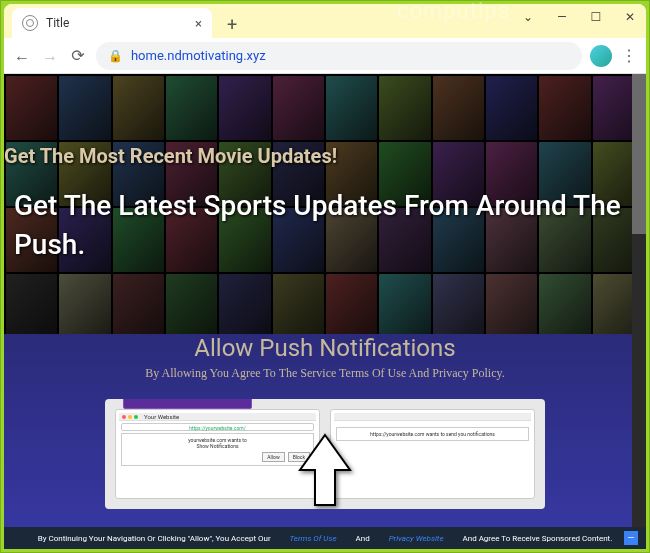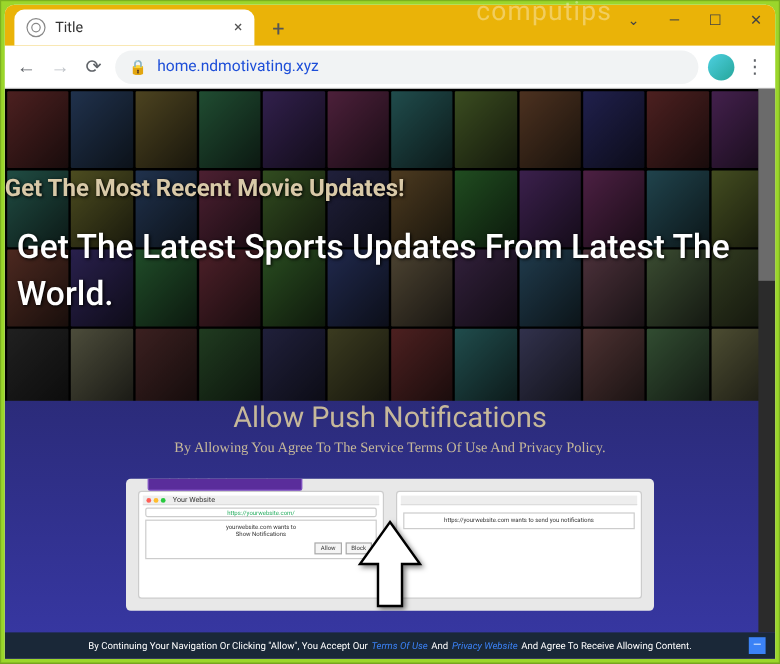--- a/index.html
+++ b/index.html
@@ -2,21 +2,21 @@
 <html><head>
 <meta charset="utf-8">
 <style>
   * { margin: 0; padding: 0; box-sizing: border-box; font-family: -apple-system, BlinkMacSystemFont, "Segoe UI", Roboto, Arial, sans-serif; }
   body { width: 650px; height: 553px; background: #a6e22e; overflow: hidden; position: relative; }
   
   .window-frame { width: 650px; height: 553px; background: #9bd62b; border: 1px solid #7cb01f; }
   
   .chrome-inner { position: absolute; top: 4px; left: 4px; right: 4px; bottom: 4px; background: #fff; border-radius: 8px 8px 0 0; overflow: hidden; display: flex; flex-direction: column; }
   
-  .tab-bar { height: 34px; background: #eab308; display: flex; align-items: flex-end; padding-left: 8px; position: relative; }
+  .tab-bar { height: 34px; background: #fef9c3; display: flex; align-items: flex-end; padding-left: 8px; position: relative; }
   .tab { background: #fff; height: 30px; width: 200px; border-radius: 8px 8px 0 0; display: flex; align-items: center; padding: 0 10px; gap: 8px; }
   .tab-favicon { width: 16px; height: 16px; border: 1px solid #888; border-radius: 50%; position: relative; }
   .tab-favicon::before { content: ""; position: absolute; top: 3px; left: 3px; right: 3px; bottom: 3px; border: 1px solid #888; border-radius: 50%; }
   .tab-title { font-size: 12px; flex: 1; color: #333; }
   .tab-close { font-size: 13px; color: #555; }
   .new-tab { width: 28px; height: 28px; display: flex; align-items: center; justify-content: center; font-size: 18px; color: #555; margin-left: 6px; }
   .tab-bar-win { position: absolute; right: 6px; top: 6px; display: flex; gap: 14px; }
   .tab-bar-win span { color: #444; font-size: 12px; width: 20px; text-align: center; }
   
   .addr-bar { height: 36px; background: #fff; display: flex; align-items: center; padding: 0 8px; gap: 8px; border-bottom: 1px solid #e0e0e0; }
@@ -49,21 +49,21 @@
   .demo-url{background:#fff;border:1px solid #ccc;height:8px;margin:2px;border-radius:2px;font-size:5px;padding:0 2px;line-height:8px;}
   .demo-notif{background:#fff;border:1px solid #ccc;margin:2px;padding:3px;font-size:5px;}
   .demo-btns{display:flex;gap:3px;justify-content:flex-end;margin-top:3px;}
   .demo-btn{border:1px solid #aaa;padding:1px 4px;font-size:5px;background:#f5f5f5;}
   
   .just-click { position: absolute; top: -20px; left: 18px; background: #5a2d9b; color: #fff; padding: 6px 14px; border-radius: 2px; border: 1px solid #7e4fc2; font-size: 14px; z-index: 5; }
   
   .arrow { position: absolute; left: 50%; transform: translateX(-50%); bottom: -5px; z-index: 6; }
   .arrow svg { filter: drop-shadow(2px 2px 2px rgba(0,0,0,0.5)); }
   
-  .cookie-bar { position: absolute; bottom: 0; left: 0; right: 0; height: 22px; background: #1a2838; display: flex; align-items: center; justify-content: center; color: #fff; font-size: 8px; gap: 3px; }
+  .cookie-bar { position: absolute; bottom: 0; left: 0; right: 0; height: 22px; background: #1a2838; display: flex; align-items: center; justify-content: center; color: #fff; font-size: 8px; gap: 19px; }
   .cookie-bar a { color: #3b82f6; font-style: italic; }
   .cookie-close { position: absolute; right: 8px; width: 14px; height: 14px; background: #3b82f6; color:#fff; font-size:9px; display:flex;align-items:center;justify-content:center;}
   
   .scrollbar { position: absolute; right: 0; top: 0; bottom: 22px; width: 14px; background: #2b2b2b; }
   .scroll-thumb { position: absolute; top: 0; width: 14px; height: 160px; background: #6b6b6b; }
   
   .watermark { position: absolute; top: -2px; right: 140px; color: rgba(255,255,255,0.35); font-size: 22px; font-weight: 400; letter-spacing: 1px; z-index: 100; pointer-events: none; }
 </style>
 </head>
 <body>
@@ -148,21 +148,21 @@
           <div class="poster" style="--c1: #8b3a3a; --c2: #2d1515;"></div>
           <div class="poster" style="--c1: #3a8b8b; --c2: #152d2d;"></div>
           <div class="poster" style="--c1: #5a5a8b; --c2: #20202d;"></div>
           <div class="poster" style="--c1: #8b5a5a; --c2: #2d2020;"></div>
           <div class="poster" style="--c1: #5a8b5a; --c2: #202d20;"></div>
           <div class="poster" style="--c1: #8b8b5a; --c2: #2d2d20;"></div>
         </div>
 
       <div class="overlay-text">
         <div class="sub1">Get The Most Recent Movie Updates!</div>
-        <div class="main-head">Get The Latest Sports Updates From Latest The World.</div>
+        <div class="main-head">Get The Latest Sports Updates From Around The Push.</div>
       </div>
 
       <div class="lower-section">
         <div class="allow-title">Allow Push Notifications</div>
         <div class="allow-sub">By Allowing You Agree To The Service Terms Of Use And Privacy Policy.</div>
 
         <div class="demo-box">
           <div class="just-click">Just Click Allow</div>
 
           <div class="demo-browser">
@@ -196,21 +196,21 @@
             </svg>
           </div>
         </div>
       </div>
 
       <div class="cookie-bar">
         <span>By Continuing Your Navigation Or Clicking "Allow", You Accept Our</span>
         <a>Terms Of Use</a>
         <span>And</span>
         <a>Privacy Website</a>
-        <span>And Agree To Receive Allowing Content.</span>
+        <span>And Agree To Receive Sponsored Content.</span>
         <div class="cookie-close">—</div>
       </div>
 
       <div class="scrollbar">
         <div class="scroll-thumb"></div>
       </div>
 
     </div>
   </div>
 </div>

